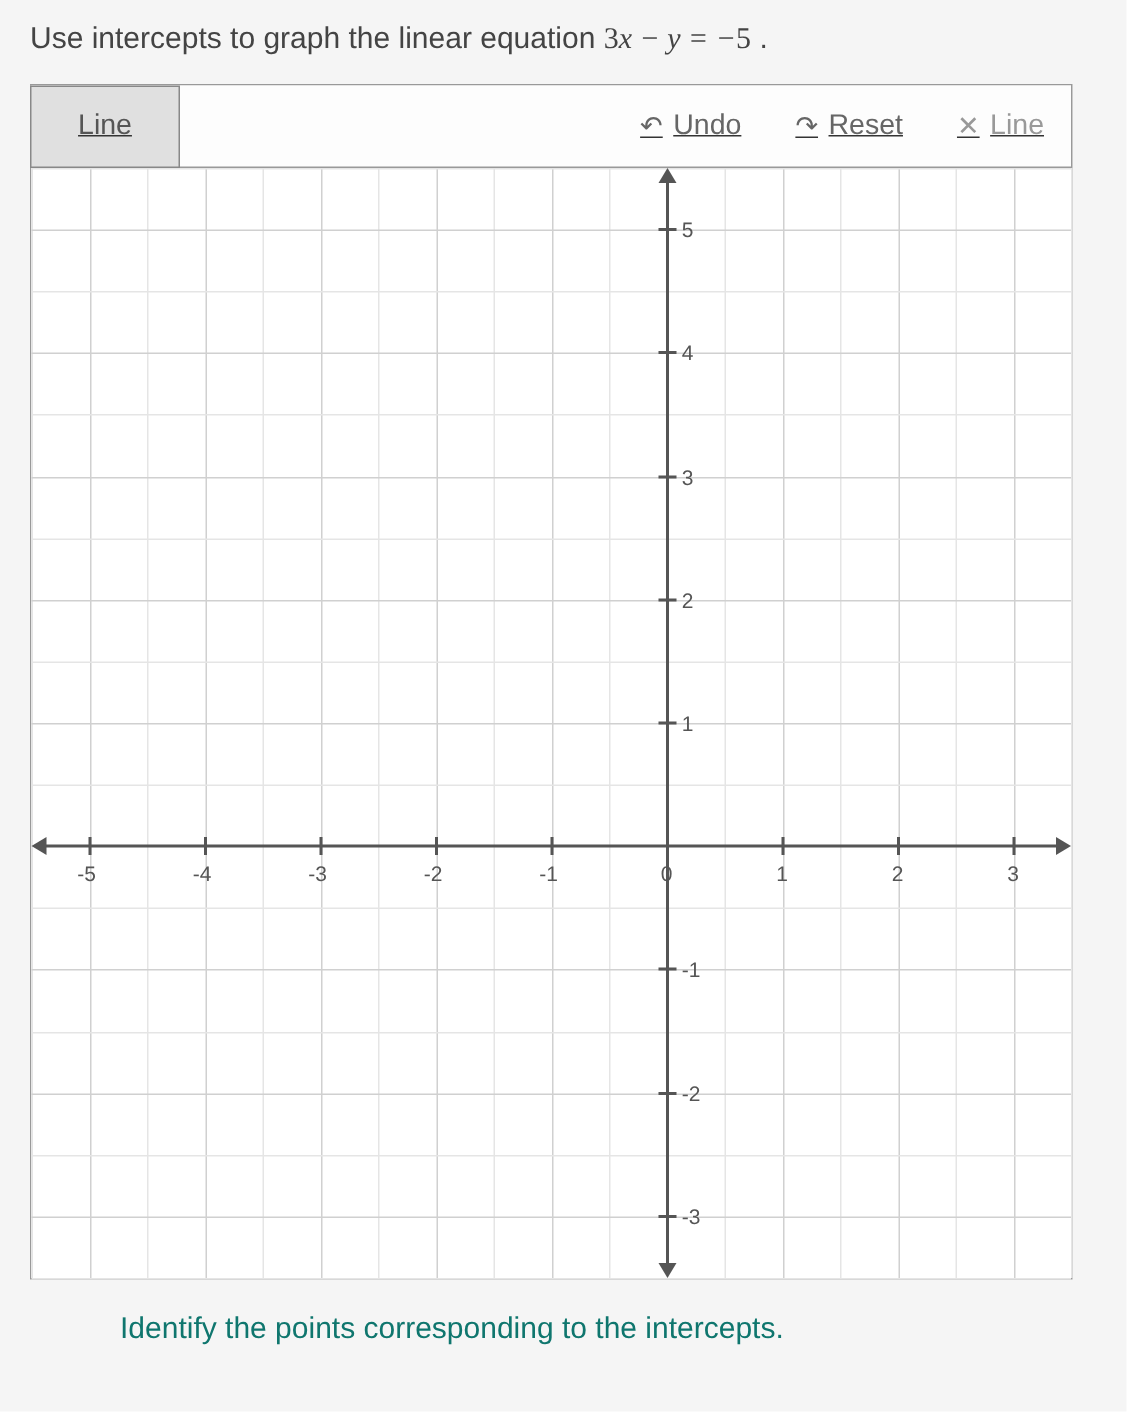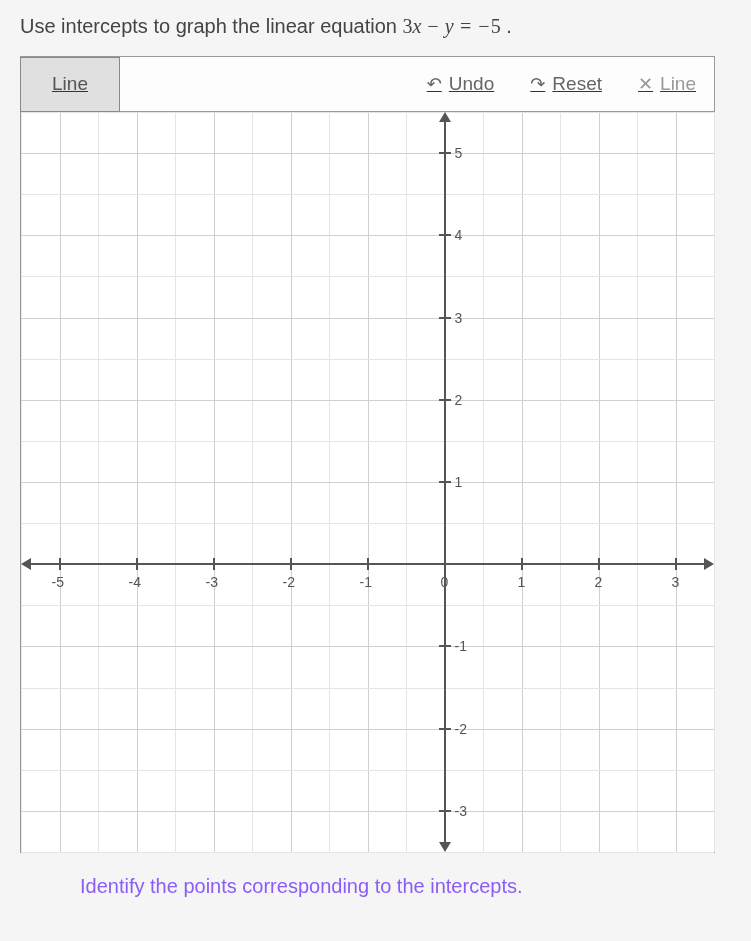--- a/index.html
+++ b/index.html
@@ -130,21 +130,21 @@
       height: 2px;
     }
     .tick-label {
       position: absolute;
       font-size: 14px;
       color: #555;
       font-family: Arial, sans-serif;
     }
     .instruction {
       font-size: 20px;
-      color: #8b5cf6;
+      color: #0f766e;
       margin-top: 22px;
       margin-left: 60px;
     }
   </style>
 </head>
 <body>
 
 <div class="question-text">
   <span>Use intercepts to graph the linear equation </span><span class="equation"><span class="equation-num">3</span>x − y = −<span class="equation-num">5</span></span><span> .</span>
 </div>

